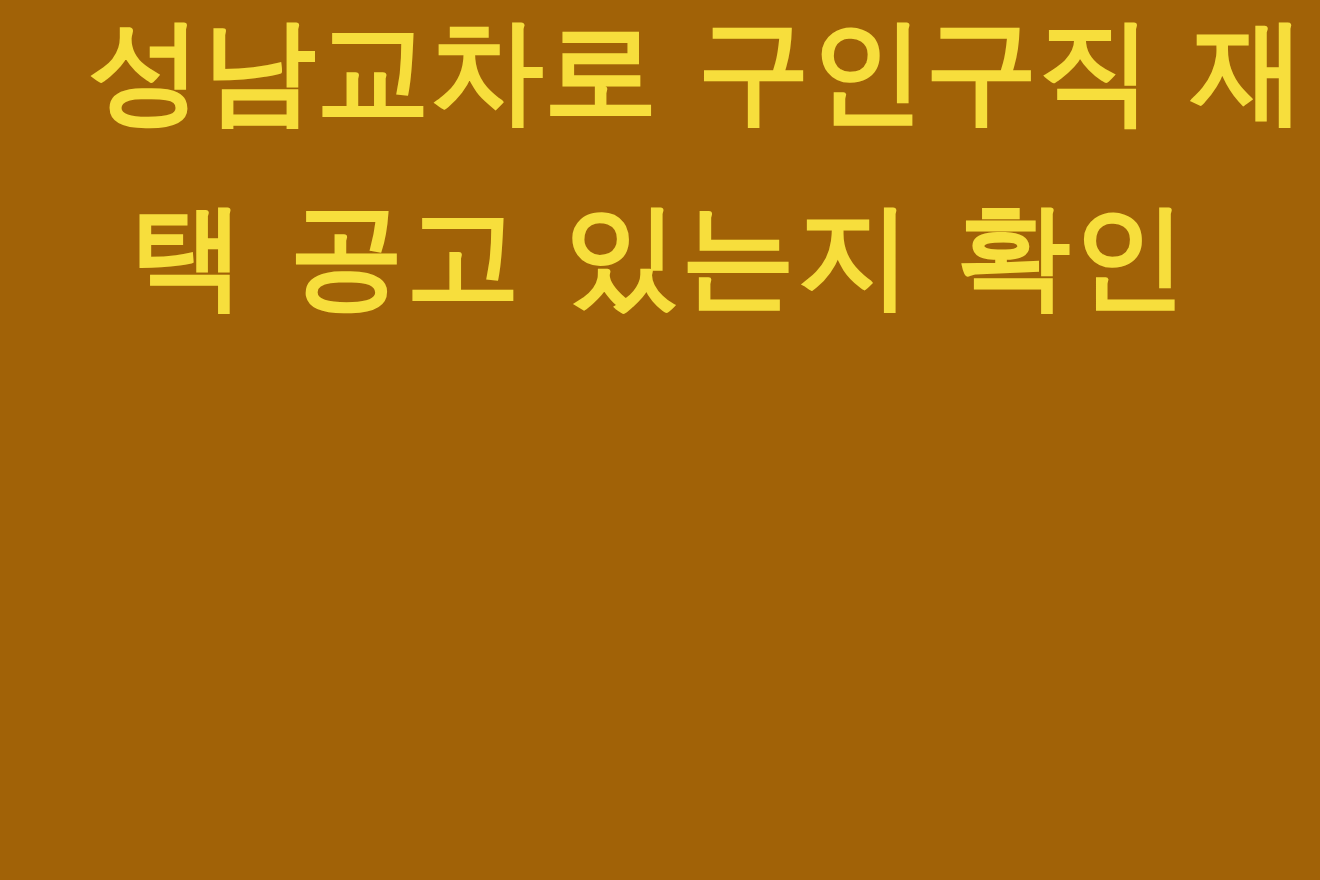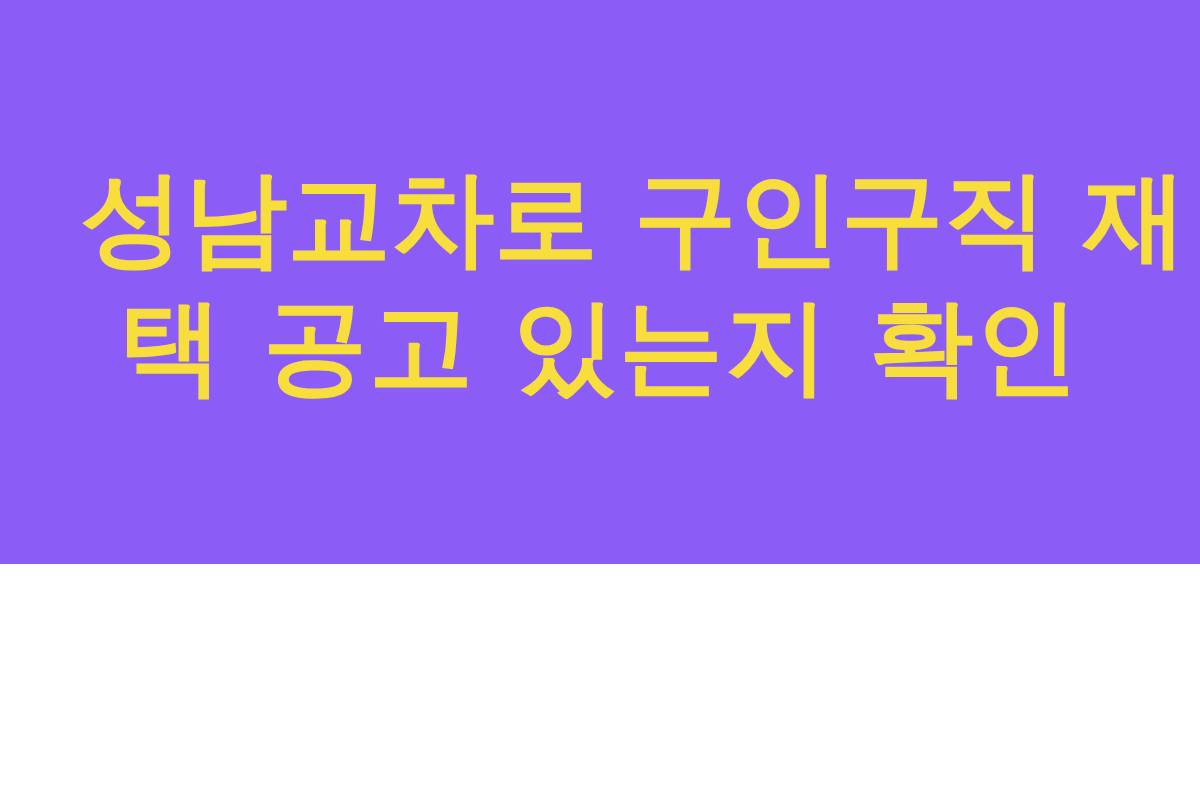--- a/index.html
+++ b/index.html
@@ -12,25 +12,25 @@
     width: 1200px;
     height: 800px;
     overflow: hidden;
     font-family: "Liberation Sans", "DejaVu Sans", sans-serif;
   }
 
   #banner {
     position: relative;
     box-sizing: border-box;
     width: 1200px;
-    height: 564px;
+    height: 800px;
     display: flex;
-    align-items: center;
+    align-items: flex-start;
     justify-content: center;
-    background-color: #8b5cf6;
+    background-color: #a16207;
   }
 
   #headline {
     width: 1040px;
     margin: 0;
     padding: 0;
     text-align: center;
     color: #f7de3c;
     font-family: "DejaVu Sans", "Liberation Sans", sans-serif;
     font-weight: 700;
@@ -41,20 +41,21 @@
     -webkit-font-smoothing: antialiased;
   }
 
   #headline .line {
     display: block;
     white-space: nowrap;
   }
 
   #headline .line-2 {
     letter-spacing: 2px;
+    margin-top: 40px;
   }
 </style>
 </head>
 <body>
 
 <div id="banner">
 
   <h1 id="headline">
     <span class="line line-1">성남교차로 구인구직 재</span>
     <span class="line line-2">택 공고 있는지 확인</span>

